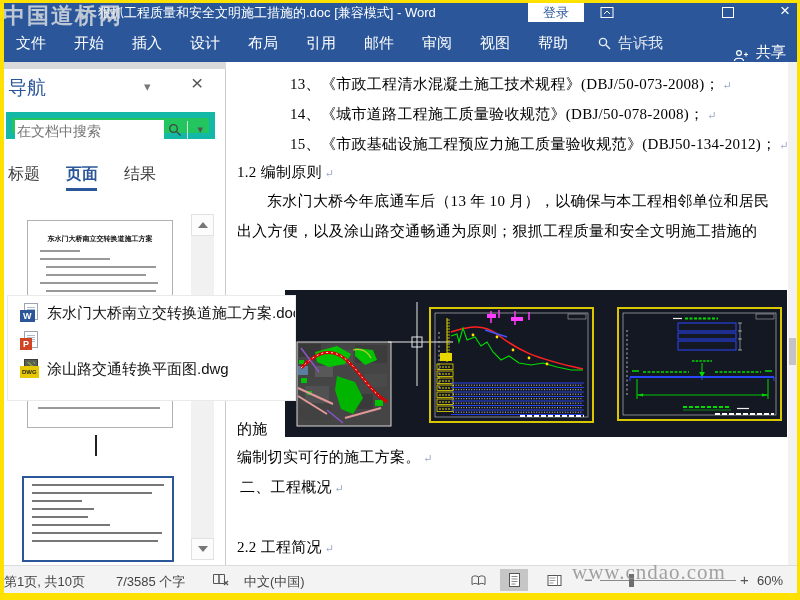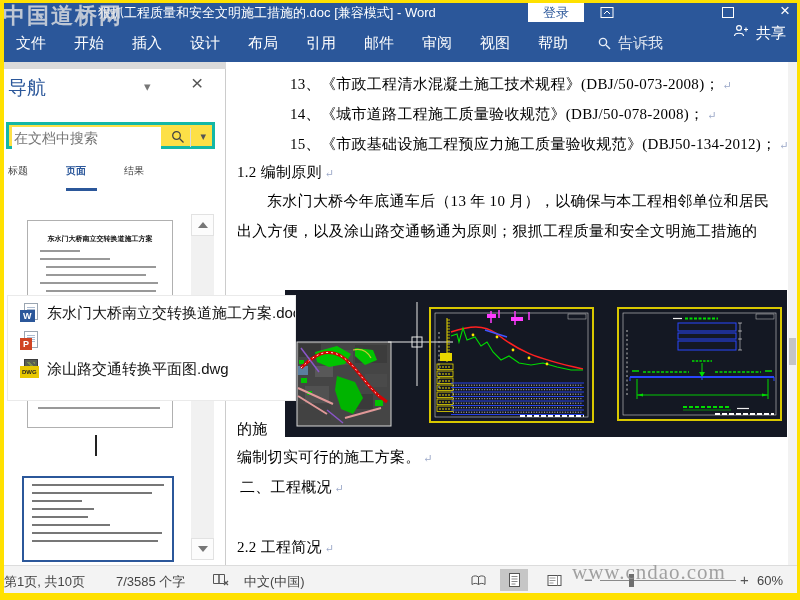--- a/index.html
+++ b/index.html
@@ -23,36 +23,36 @@
           font-size:13px;border:none;text-align:center;line-height:20px;}
   .ribopts{position:absolute;left:600px;top:5px;}
   .maxbtn{position:absolute;left:722px;top:7px;width:10px;height:9px;border:1px solid #fff;}
   .closebtn{position:absolute;left:780px;top:1px;color:#fff;font-size:17px;line-height:20px;}
   
   .ribbonrow{position:absolute;left:0;top:24px;width:800px;height:38px;background:#2B579A;
              display:flex;align-items:center;color:#fff;font-size:15px;}
   .rtab{padding:0 14px;white-space:nowrap;}
   .rtab:first-child{margin-left:2px;}
   .tellme{display:flex;align-items:center;gap:7px;margin-left:16px;color:rgba(255,255,255,.85);}
-  .share{position:absolute;right:14px;top:0;height:38px;display:flex;gap:7px;align-items:flex-start;}
+  .share{position:absolute;right:14px;top:0;height:38px;display:flex;gap:7px;align-items:flex-end;}
   
   .navpane{position:absolute;left:0;top:62px;width:226px;height:503px;background:#fff;
            border-right:1px solid #CCC;box-sizing:border-box;}
   .navtopstrip{position:absolute;left:0;top:0;width:226px;height:7px;background:#DADADA;}
   .navtitle{position:absolute;left:8px;top:13px;font-size:19px;color:#2B579A;}
   .navdrop{position:absolute;left:144px;top:17px;color:#777;font-size:13px;}
   .navclose{position:absolute;left:191px;top:9px;color:#555;font-size:21px;}
-  .navsearch{position:absolute;left:6px;top:60px;width:209px;height:27px;border:3px solid #14b8a6;
-             background:#fde047;box-sizing:border-box;}
+  .navsearch{position:absolute;left:6px;top:50px;width:209px;height:27px;border:6px solid #14b8a6;
+             background:#22c55e;box-sizing:border-box;}
   .sinput{position:absolute;left:3px;top:2px;width:145px;height:20px;border:none;outline:none;
           font-size:14px;color:#555;font-family:"Liberation Sans",sans-serif;}
   .smag{position:absolute;right:27px;top:5px;}
   .sdivider{position:absolute;right:21px;top:3px;width:1px;height:19px;background:#DCDCDC;}
   .sdrop{position:absolute;right:6px;top:5px;color:#555;font-size:11px;}
-  .ntab{position:absolute;top:102px;font-size:10px;color:#3F3F3F;}
+  .ntab{position:absolute;top:102px;font-size:16px;color:#3F3F3F;}
   .ntab1{left:8px}.ntab2{left:66px;color:#2B579A;font-weight:bold}.ntab3{left:124px}
   .ntabline{position:absolute;left:66px;top:126px;width:31px;height:3px;background:#2B579A;}
   .thumb1{position:absolute;left:27px;top:158px;width:146px;height:208px;background:#fff;
           border:1px solid #B0B0B0;box-sizing:border-box;overflow:hidden;}
   .t1title{margin-top:13px;text-align:center;font-size:7px;font-weight:bold;color:#111;white-space:nowrap;}
   .tbar{height:2px;background:#999;margin:6px 12px 0;}
   .w40{width:40px}.w70{width:70px}.w110{width:110px;margin-left:18px}.w100{width:100px;margin-left:18px}.w120{width:118px}
   .tbar-low{position:absolute;left:10px;top:186px;width:122px;height:2px;background:#999;margin:0;}
   .cursorbar{position:absolute;left:95px;top:373px;width:2px;height:21px;background:#222;}
   .thumb2{position:absolute;left:22px;top:414px;width:152px;height:86px;background:#fff;

